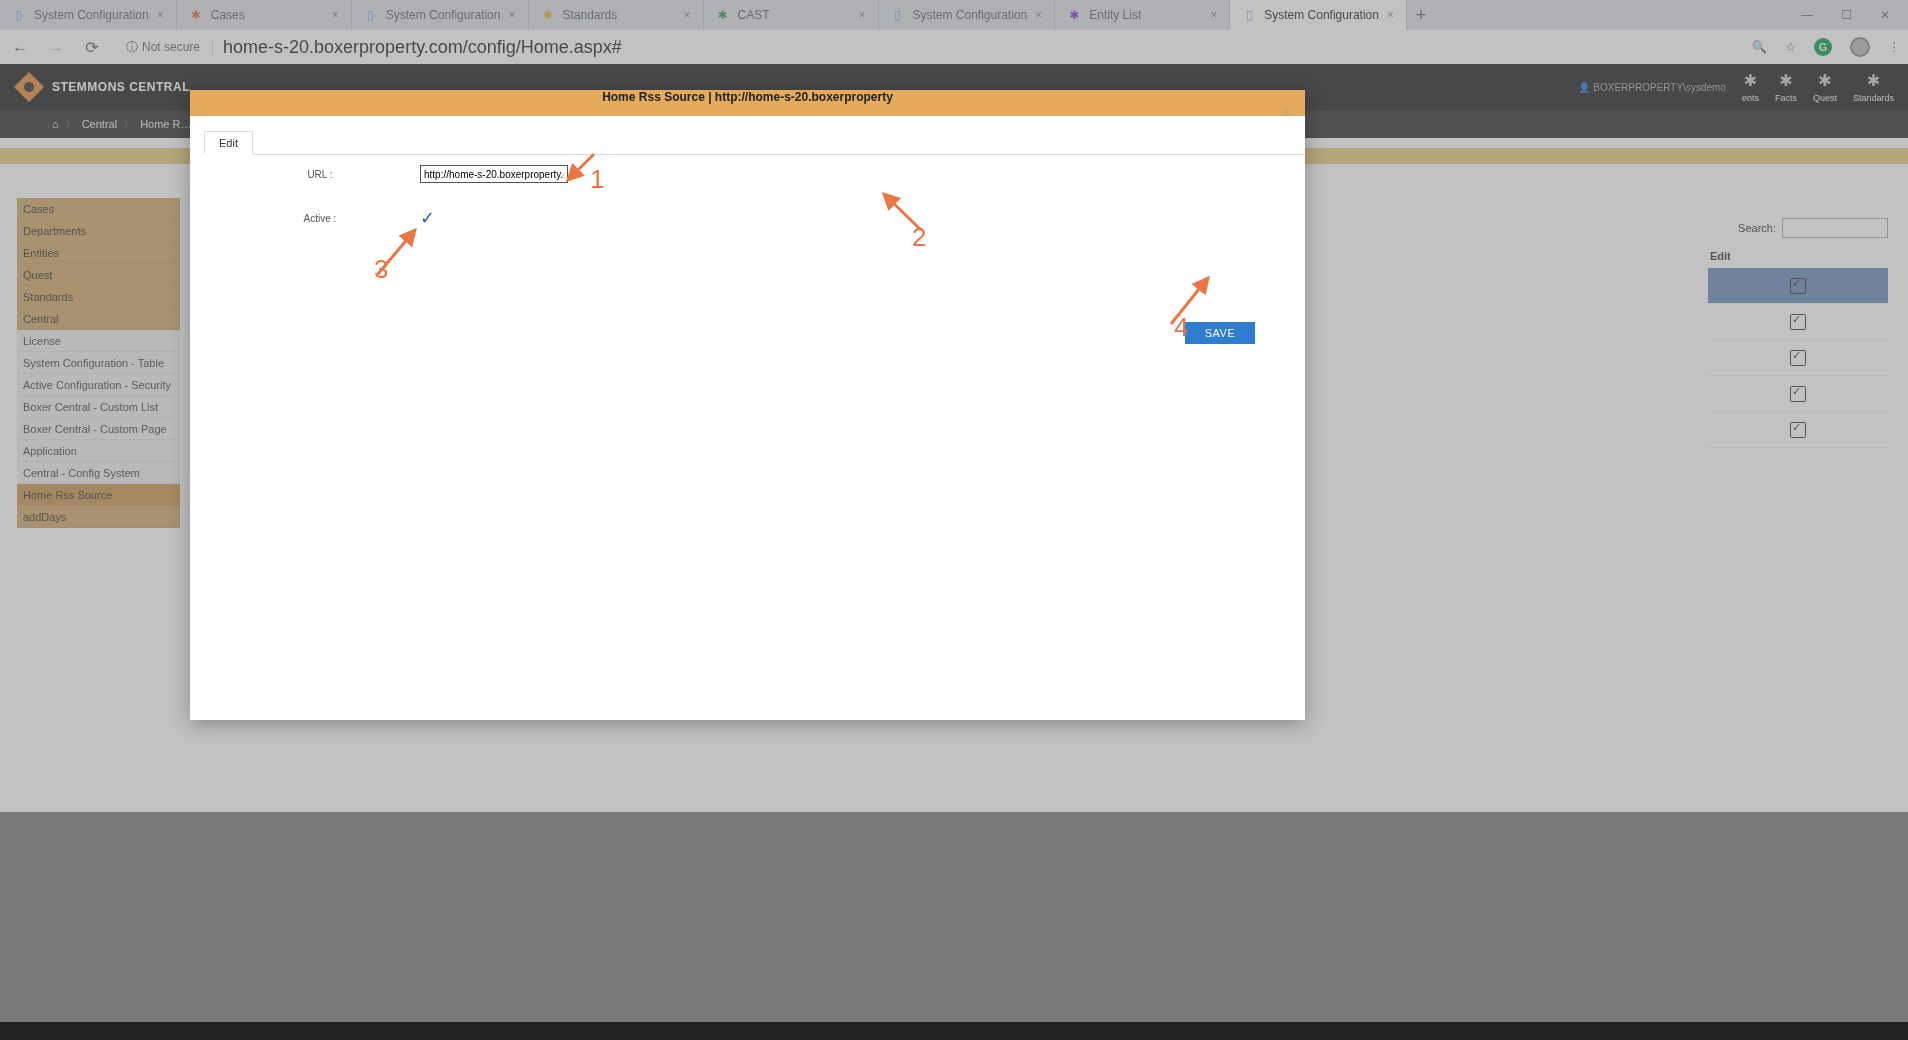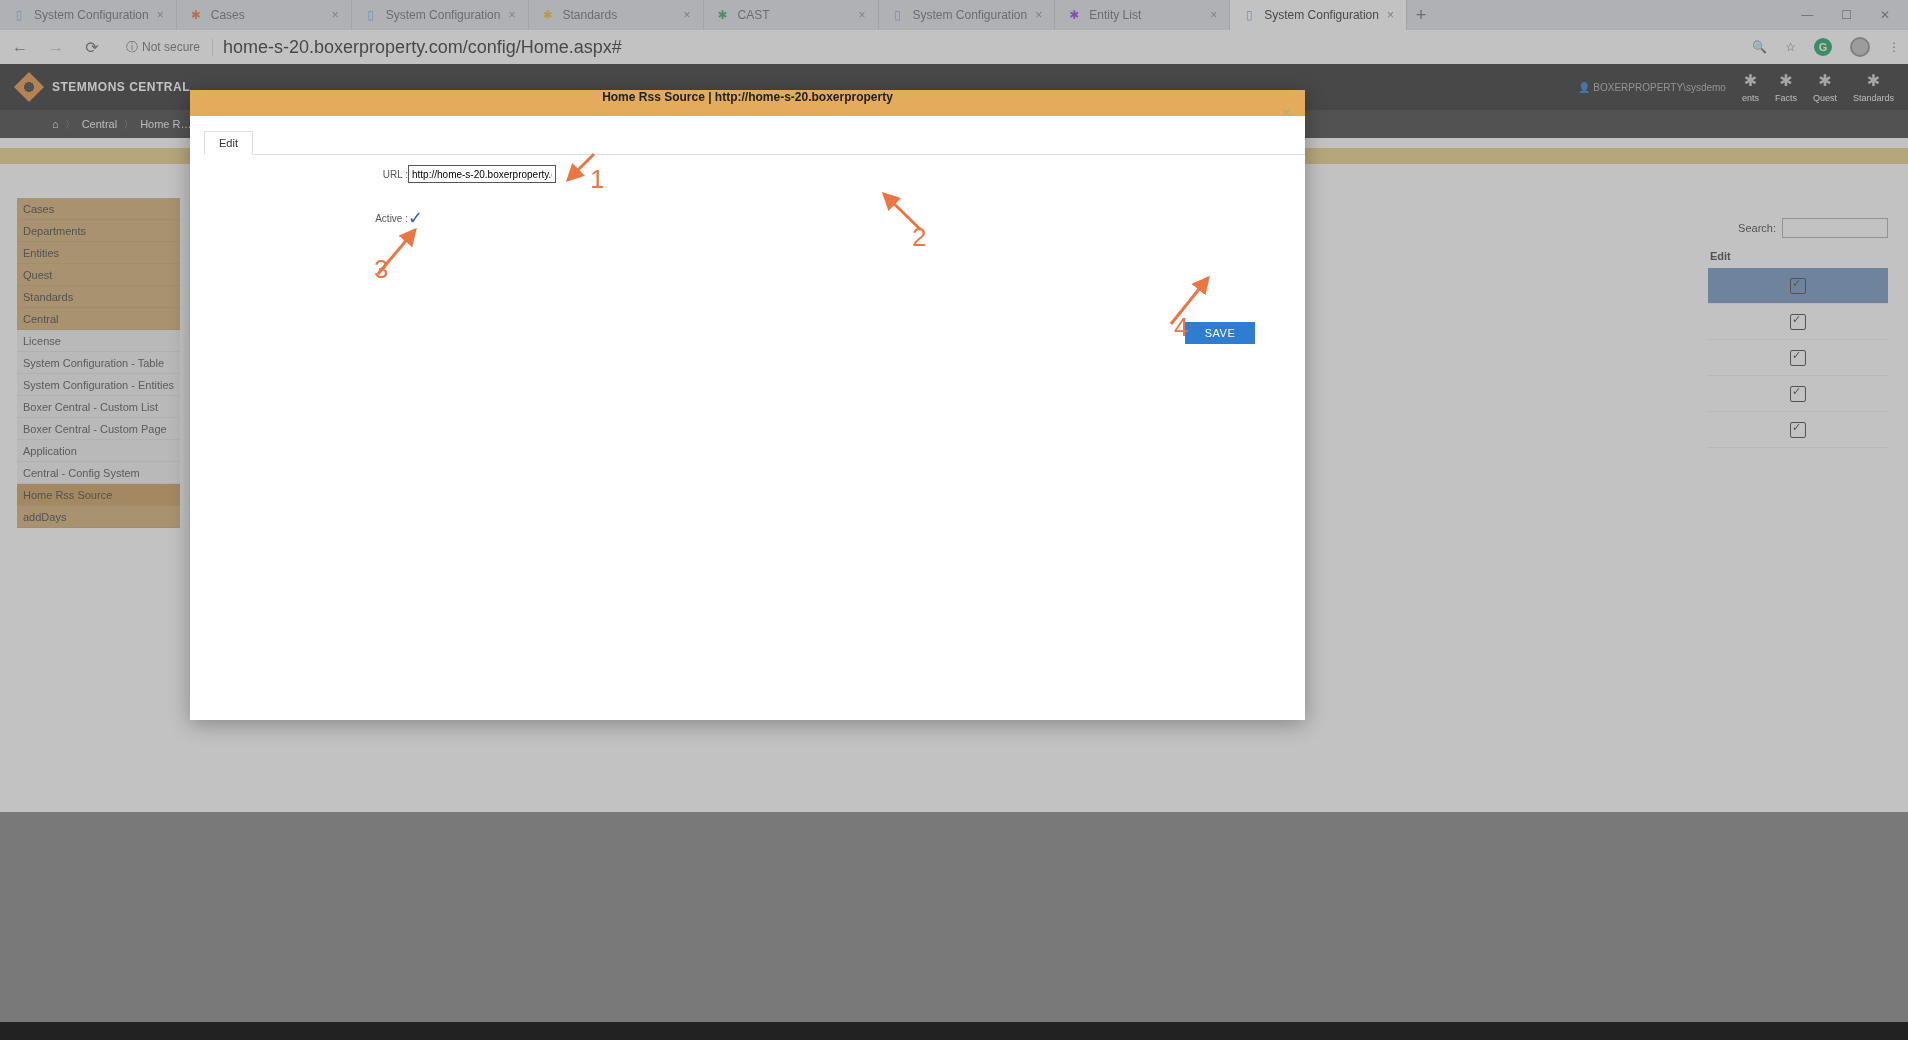--- a/index.html
+++ b/index.html
@@ -58,21 +58,21 @@
   
   .overlay{position:absolute;inset:0;background:rgba(120,120,120,0.45);}
   
   .modal{position:absolute;left:190px;top:90px;width:1115px;height:630px;background:#fff;box-shadow:0 4px 20px rgba(0,0,0,0.3);}
   .modal .mhd{height:26px;background:#e4ab5d;display:flex;align-items:center;padding:0 14px;font-size:12px;font-weight:bold;color:#222;flex-direction:column;}
   .modal .mhd .x{margin-left:auto;color:#c8a569;font-size:16px;font-weight:normal;}
   .tabs{margin:14px 0 0 14px;border-bottom:1px solid #ddd;display:flex;}
   .tabs .t{border:1px solid #ddd;border-bottom:1px solid #fff;padding:5px 14px;font-size:11px;background:#fff;position:relative;top:1px;}
   .formrow{display:flex;margin-top:10px;font-size:10px;color:#555;}
   .formrow .group{flex:1;display:flex;align-items:center;}
-  .formrow label{width:200px;text-align:right;padding-left:18px;}
+  .formrow label{width:200px;text-align:center;padding-left:30px;}
   .formrow input[type=text]{width:140px;height:14px;border:1px solid #555;font-size:10px;padding:1px 3px;}
   .check{display:inline-block;color:#2a5fbb;font-size:18px;}
   .savebtn{position:absolute;right:50px;top:232px;width:70px;height:22px;background:#2f7dd1;color:#fff;border:none;font-size:11px;letter-spacing:0.5px;}
   
   .ann{position:absolute;font-size:26px;color:#ea7644;font-weight:300;font-family:Arial,sans-serif;}
   .gray-letterbox{position:absolute;left:0;right:0;background:#7a7a7a;}
 </style>
 </head>
 <body>
 
@@ -203,21 +203,21 @@
   <div class="itm">
       <span>Central</span>
     </div>
   <div class="itm sub">
       <span>License</span>
     </div>
   <div class="itm sub">
       <span>System Configuration - Table</span>
     </div>
   <div class="itm sub">
-      <span>System Configuration - Entities</span>
+      <span>Active Configuration - Security</span>
     </div>
   <div class="itm sub">
       <span>Boxer Central - Custom List</span>
     </div>
   <div class="itm sub">
       <span>Boxer Central - Custom Page</span>
     </div>
   <div class="itm sub">
       <span>Application</span>
     </div>

